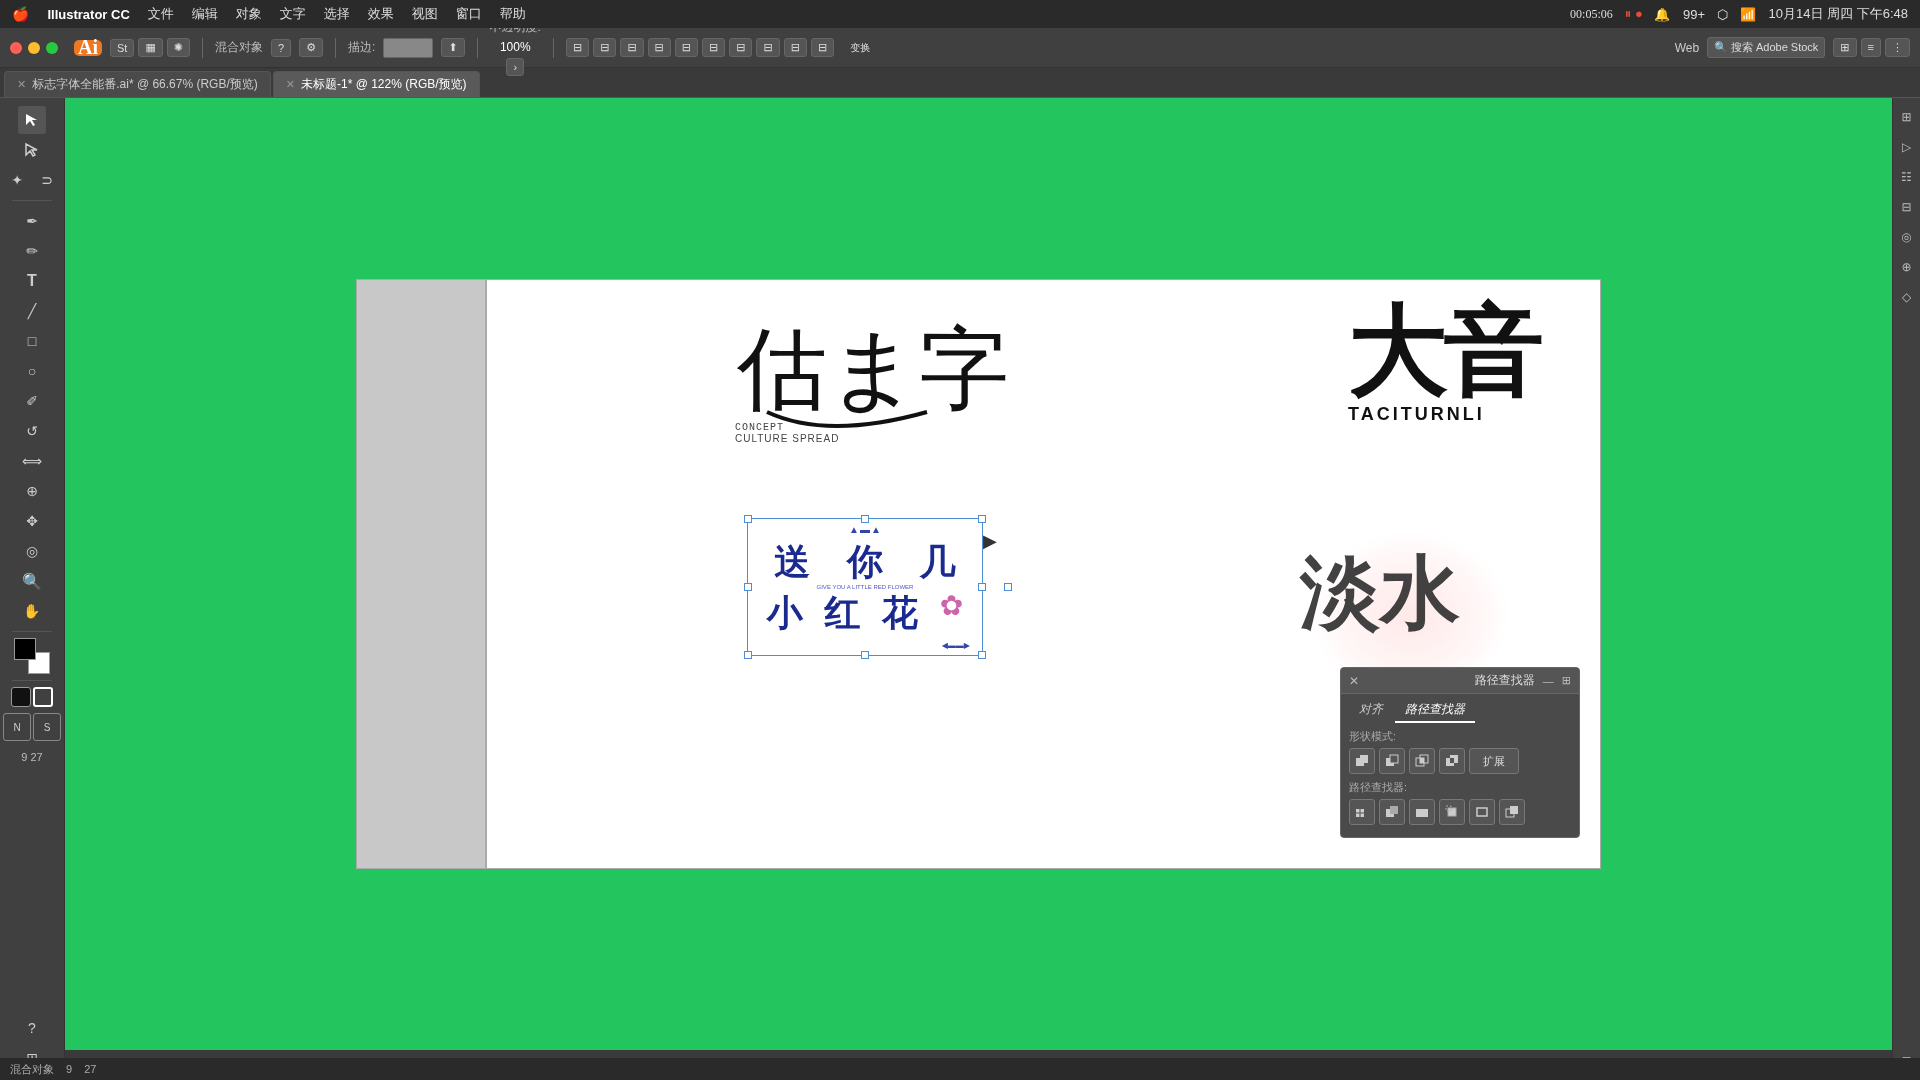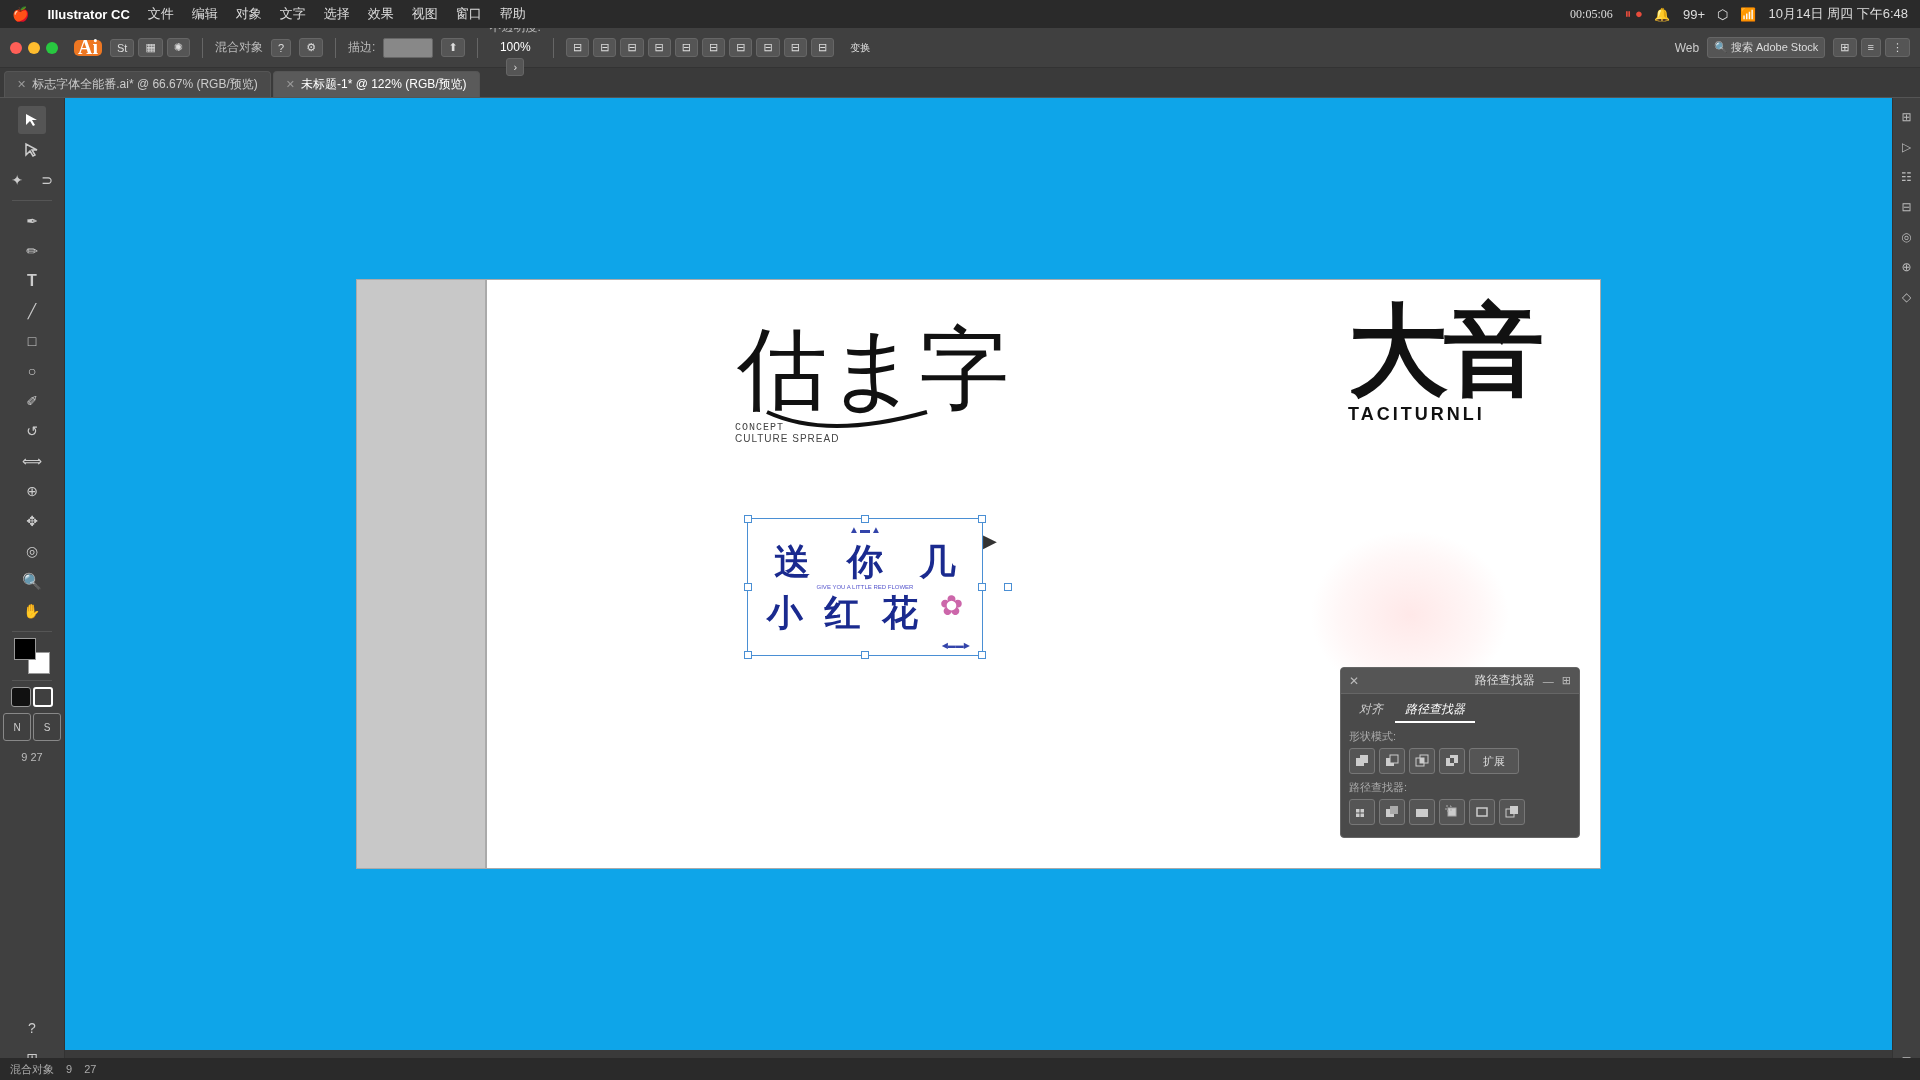--- a/index.html
+++ b/index.html
@@ -214,21 +214,21 @@
       color: #bbb;
       font-size: 12px;
       cursor: pointer;
     }
 
     
     #canvas-area {
       position: absolute;
       top: 98px; left: 65px; right: 28px;
       bottom: 30px;
-      background: #0ea5e9;
+      background: #22c55e;
       overflow: hidden;
     }
 
     
     #pasteboard {
       position: absolute;
       top: 0; left: 0; right: 0; bottom: 0;
       display: flex;
       align-items: center;
       justify-content: center;
@@ -736,20 +736,21 @@
               <span style="font-size:8px;color:#3344aa;">▶</span>
             </div>
           </div>
         </div>
       </div>
 
       <div style="position:absolute;top:250px;left:496px;font-size:18px;color:#333;pointer-events:none;">▶</div>
 
       <div class="right-decoration">
         <div class="deco-bg-circle"></div>
+        <div class="deco-hanzi-large">淡水</div>
         <div class="deco-hanzi-small">water</div>
       </div>
 
       <div id="pathfinder-panel">
         <div class="pf-header">
           <span class="pf-close-btn">✕</span>
           <span class="pf-title">路径查找器</span>
           <span class="pf-collapse">—</span>
           <span class="pf-collapse">⊞</span>
         </div>

